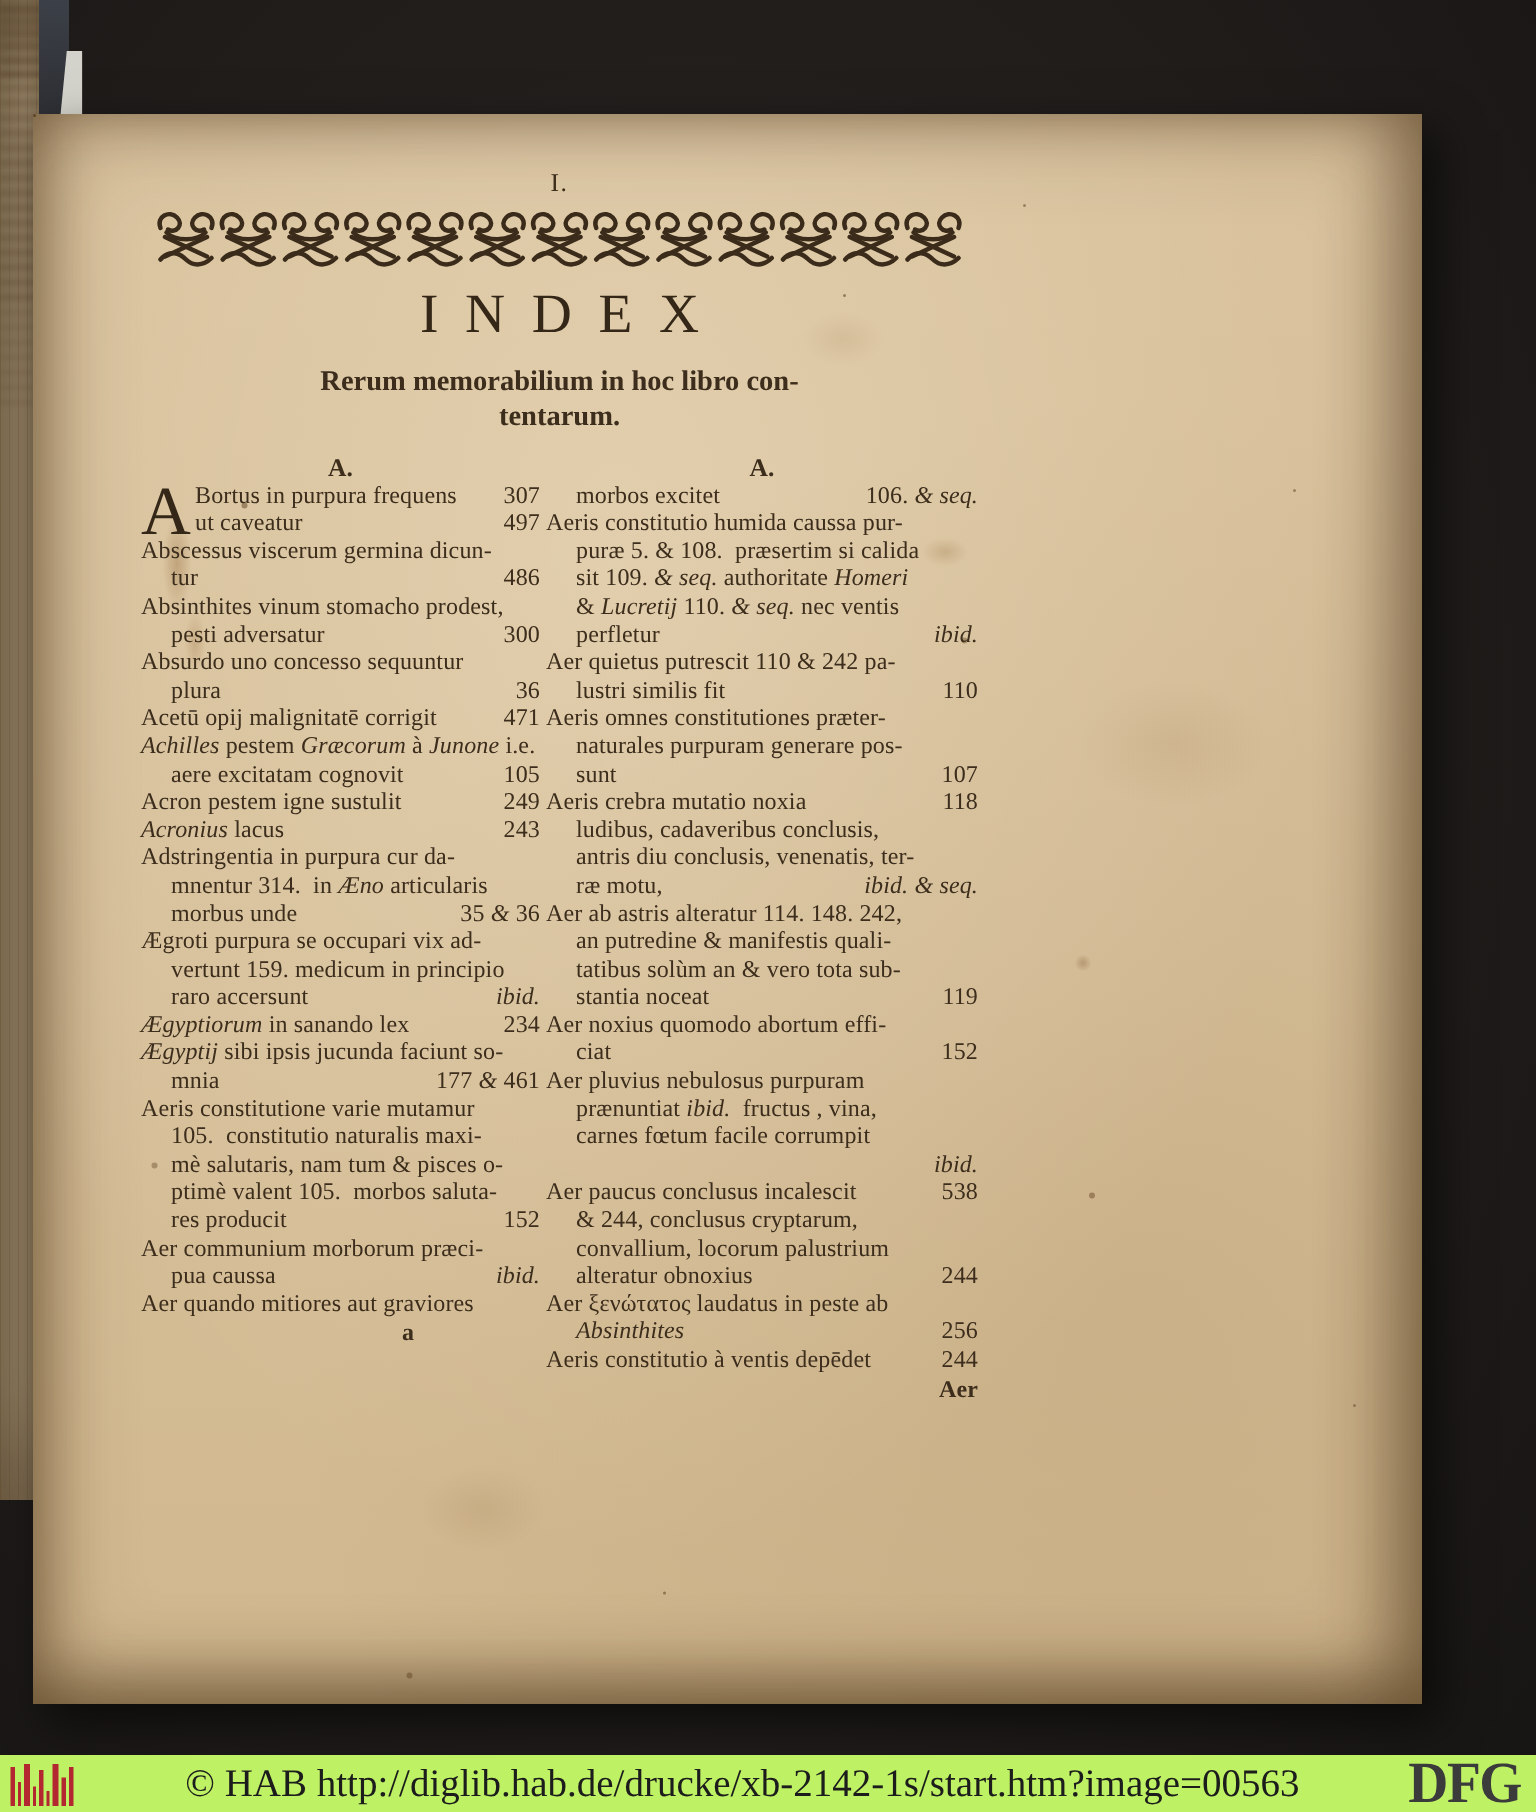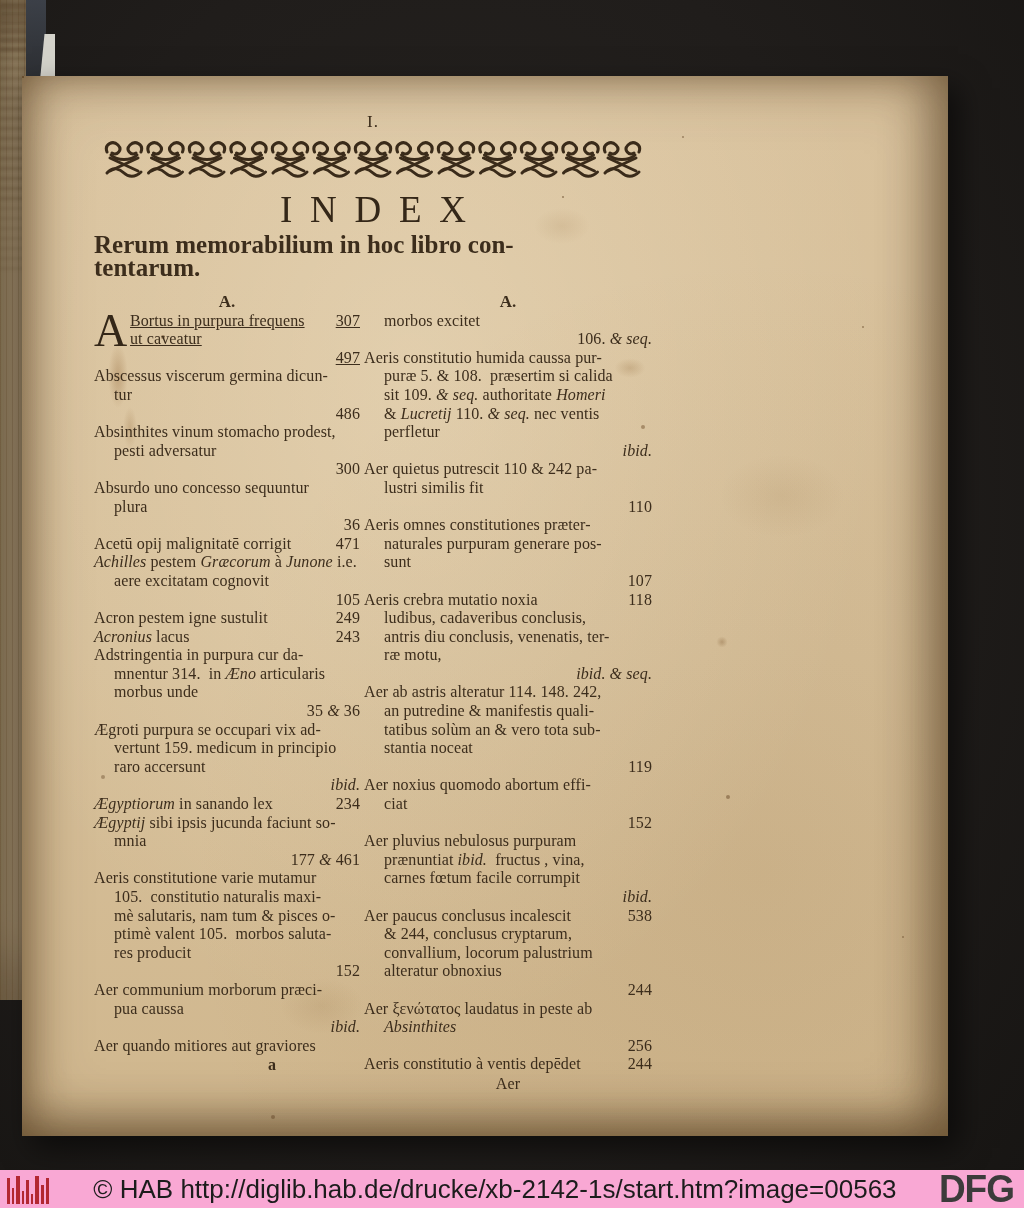--- a/index.html
+++ b/index.html
@@ -50,39 +50,39 @@
       620px 350px 0 1px rgba(90,55,20,.4), 840px 250px 0 0 rgba(80,48,18,.45),
       705px 720px 0 1px rgba(80,48,18,.4), 420px 985px 0 0 rgba(80,48,18,.5),
       250px 1040px 0 1px rgba(80,48,18,.35), 880px 860px 0 0 rgba(80,48,18,.4),
       80px 700px 0 1px rgba(80,48,18,.35), 660px 60px 0 0 rgba(80,48,18,.45);}
   
   .textblock{position:absolute;left:72px;top:36px;width:558px;color:#3c2d1c;}
   .folio{text-align:center;font-size:17px;letter-spacing:1px;}
   .orn{display:block;margin:8px auto 2px auto;}
   .title{text-align:center;font-size:37px;letter-spacing:.48em;text-indent:.48em;
     margin-top:4px;color:#342718;}
-  .subtitle{text-align:left;font-size:25px;font-weight:bold;line-height:23px;margin-top:2px;}
+  .subtitle{text-align:center;font-size:19px;font-weight:bold;line-height:23px;margin-top:12px;}
   .cols{display:flex;margin-top:14px;}
   .col{width:266px;font-size:16px;line-height:18.6px;letter-spacing:.1px;}
   .col + .col{width:288px;margin-left:4px;}
   .colhead{text-align:center;font-weight:bold;font-size:17px;}
   .entry{position:relative;}
   .line{display:flex;}
   .line .t{white-space:pre-wrap;}
   .line .n{margin-left:auto;padding-left:6px;text-align:right;white-space:nowrap;}
-  .line.ind{padding-left:20px;flex-direction:column;}
-  .entry.hasdc .line{padding-left:36px;text-decoration:underline;}
+  .line.ind{padding-left:20px;}
+  .entry.hasdc .line{padding-left:36px;}
   .dropcap{position:absolute;left:0;top:1px;font-size:46px;line-height:36px;color:#342718;}
   .colfoot{margin-top:1px;}
   .sig{text-align:center;font-weight:bold;padding-left:90px;}
-  .catch{text-align:center;font-weight:normal;}
+  .catch{text-align:right;font-weight:bold;}
   i{font-style:italic;}
   
-  .bottombar{position:absolute;left:0;top:1170px;width:1024px;height:38px;background:#f9a8d4;
-    display:flex;align-items:center;font-family:Liberation Sans, sans-serif;}
+  .bottombar{position:absolute;left:0;top:1170px;width:1024px;height:38px;background:#bef264;
+    display:flex;align-items:center;font-family:Liberation Serif, serif;}
   .barcode{margin-left:7px;display:flex;align-items:flex-end;height:30px;}
   .barcode span{display:inline-block;background:#b32731;margin-right:2px;}
   .copy{flex:1;text-align:center;font-size:26px;color:#1c1c1c;}
   .dfg{font-size:37px;font-weight:bold;color:#3c3b3b;letter-spacing:-1px;margin-right:10px;
     transform:scaleY(1.05);}
 </style>
 </head>
 <body>
 
 <div class="stack">

